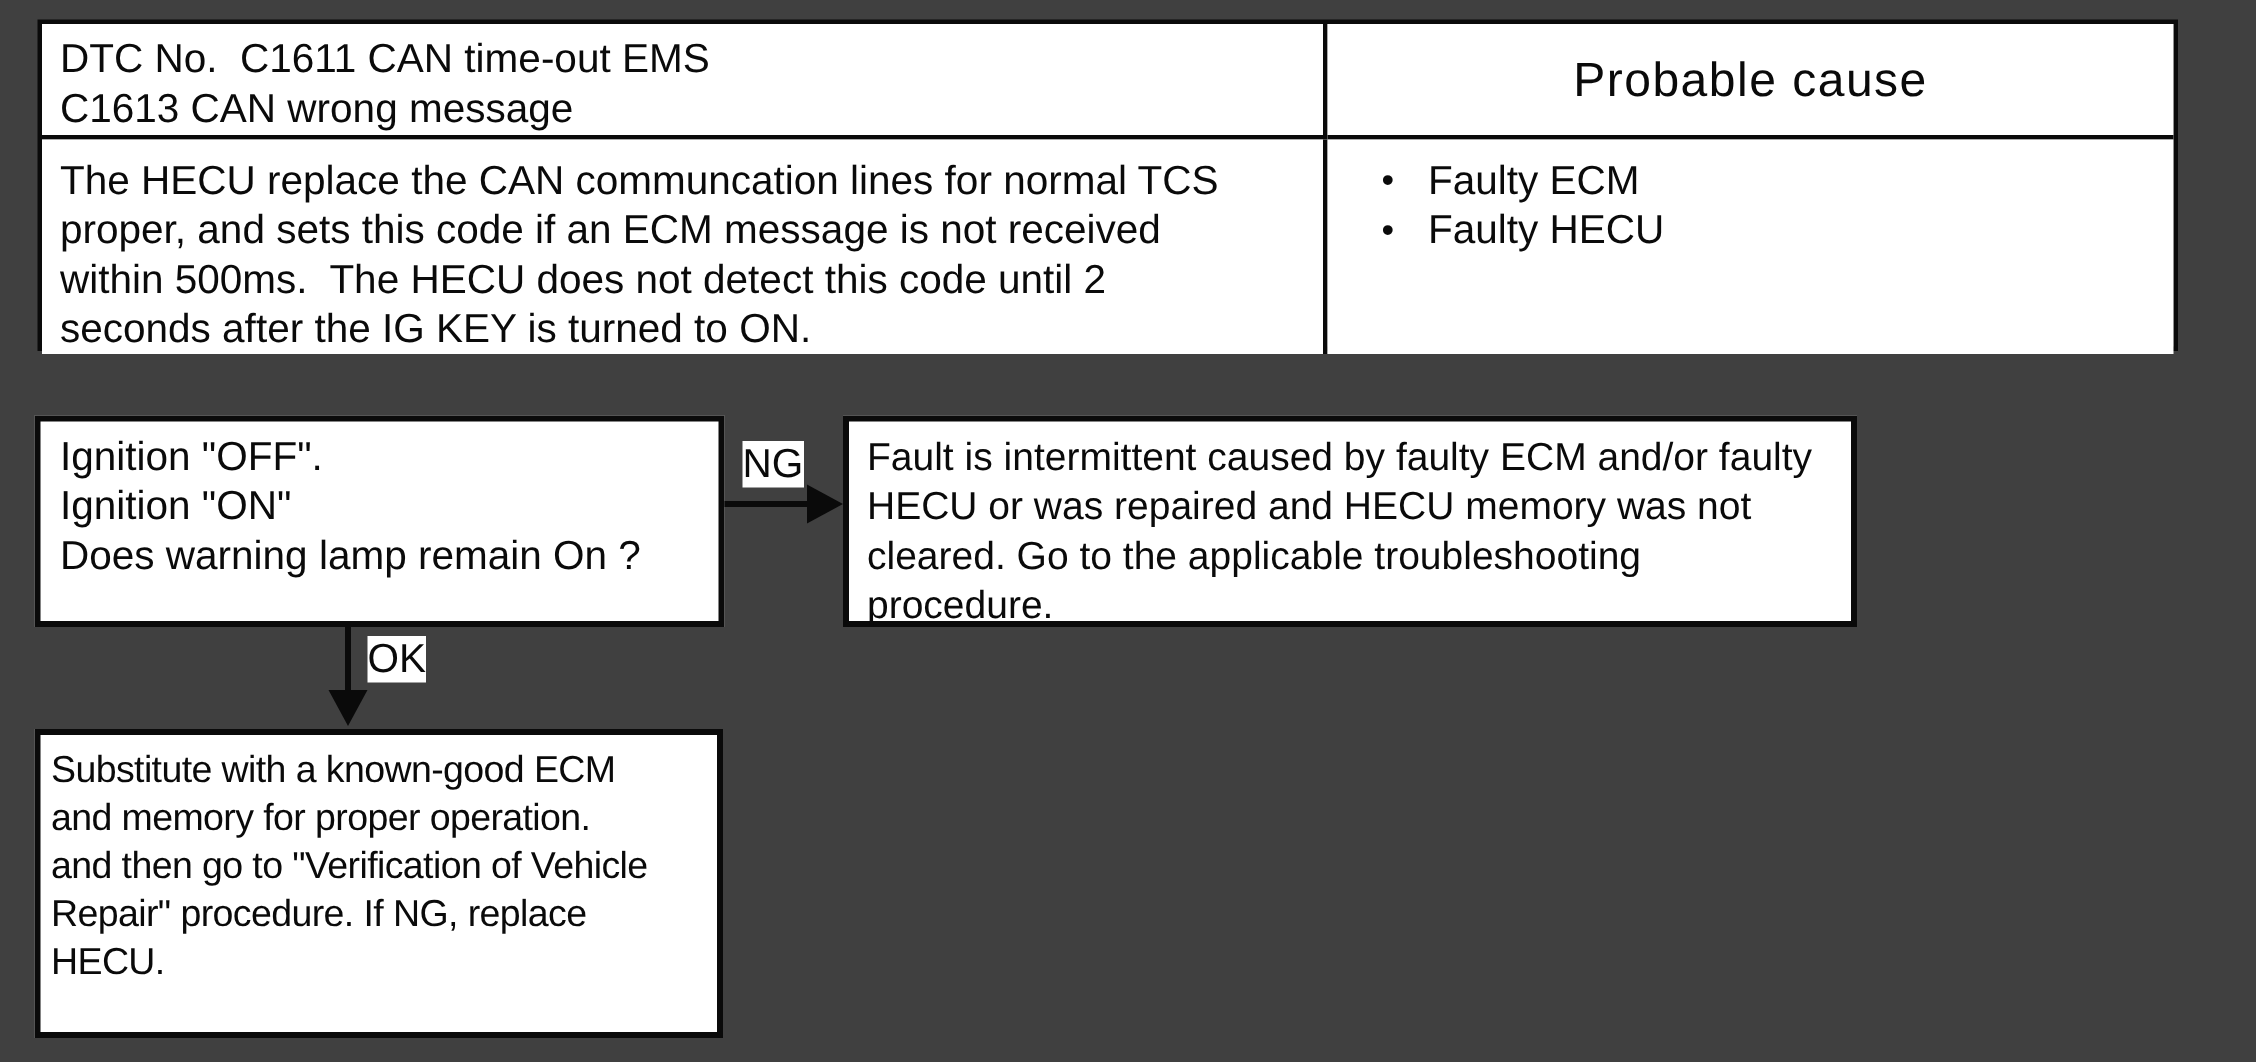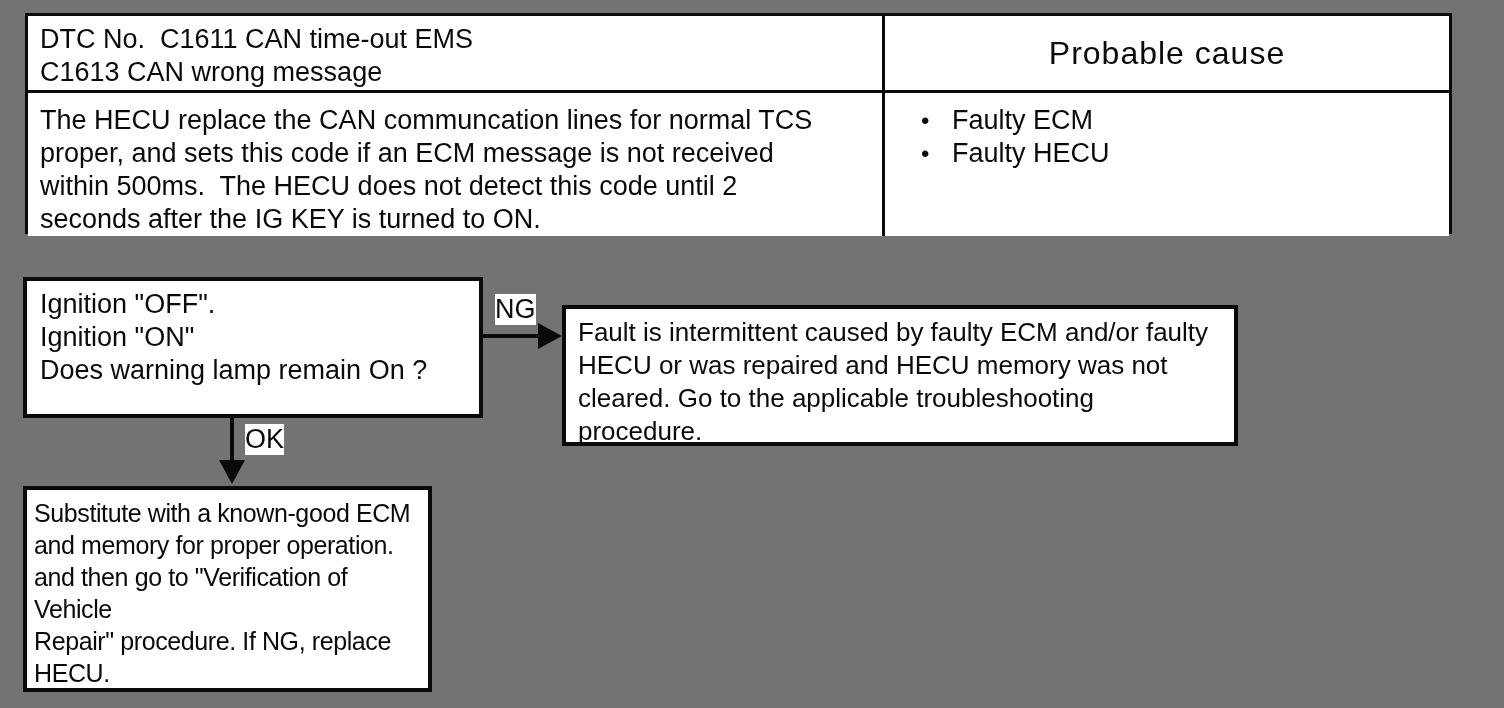--- a/index.html
+++ b/index.html
@@ -5,21 +5,21 @@
   * { margin: 0; padding: 0; box-sizing: border-box; }
   html, body { background: #ffffff; }
   body {
     font-family: "Liberation Sans", "DejaVu Sans", sans-serif;
     color: #0a0a0a;
   }
   .page {
     position: relative;
     width: 1504px;
     height: 708px;
-    background: #737373;
+    background: #404040;
     overflow: hidden;
   }
   .line { white-space: pre-wrap; }
 
   
   .dtc-table {
     position: absolute;
     left: 25px; top: 13px;
     width: 1427px; height: 221px;
     border: 3px solid #0a0a0a;
@@ -57,25 +57,24 @@
   .box-step1 {
     left: 23px; top: 277px;
     width: 460px; height: 141px;
     padding: 7px 4px 0 13px;
   }
   .box-ng-result {
     left: 562px; top: 277px;
     width: 676px; height: 141px;
     padding: 7px 4px 0 12px;
     font-size: 26px;
-    margin-top: 28px;
   }
   .box-ok-result {
     left: 23px; top: 486px;
-    width: 409px; height: 206px;
+    width: 459px; height: 206px;
     padding: 7px 2px 0 7px;
     font-size: 25px; line-height: 32px;
     letter-spacing: -0.4px;
   }
   .flow-label {
     position: absolute;
     font-size: 27px;
     background: #ffffff;
   }
   .ng-label { left: 495px; top: 294px; }

